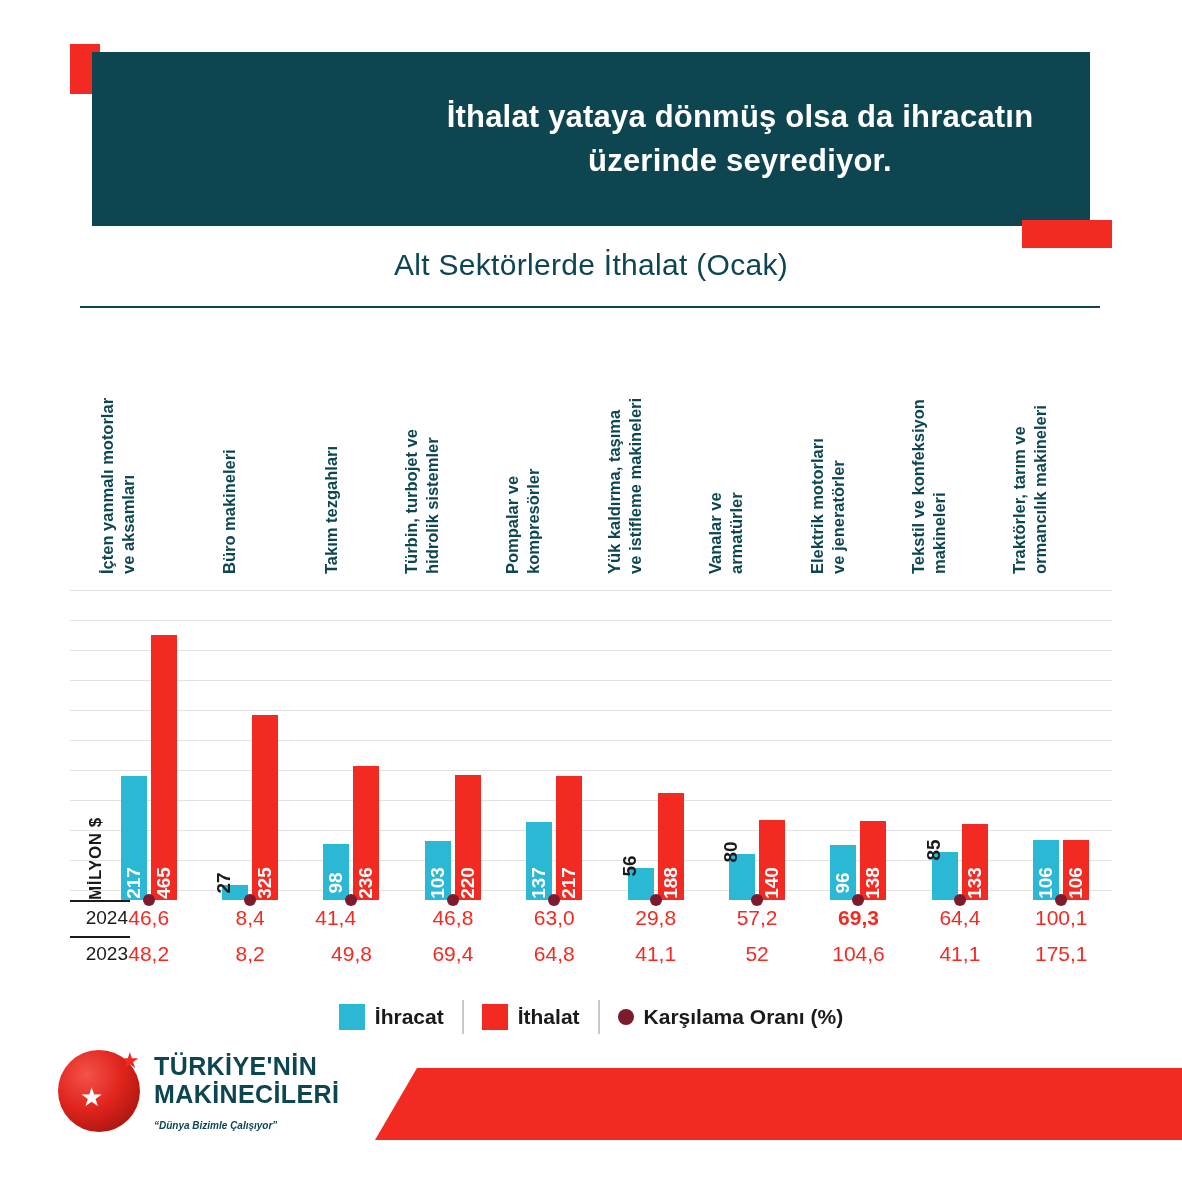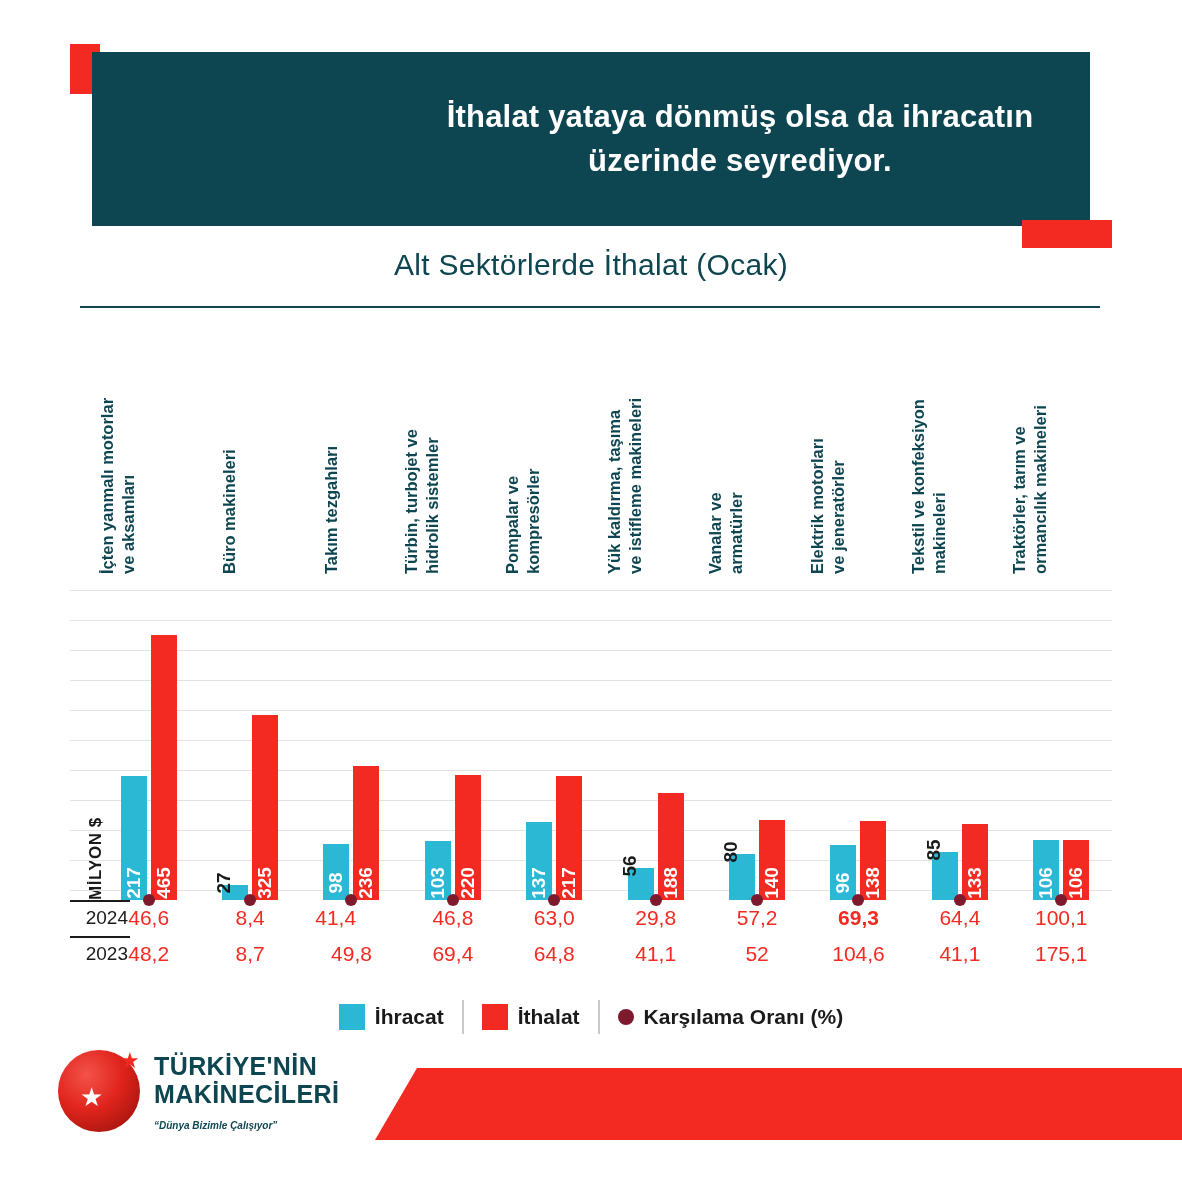--- a/index.html
+++ b/index.html
@@ -511,21 +511,21 @@
         <div class="year-cell" style="left: 737.8px; width: 101.4px; font-weight: bold;">69,3</div>
         <div class="year-cell" style="left: 839.2px; width: 101.4px;">64,4</div>
         <div class="year-cell" style="left: 940.6px; width: 101.4px;">100,1</div>
       </div>
   </div>
   <div class="year-row">
     <div class="year-sep"></div>
     <div class="year-label">2023</div>
     <div id="row2023">
         <div class="year-cell" style="left: 28px; width: 101.4px;">48,2</div>
-        <div class="year-cell" style="left: 129.4px; width: 101.4px;">8,7</div>
+        <div class="year-cell" style="left: 129.4px; width: 101.4px;">8,2</div>
         <div class="year-cell" style="left: 230.8px; width: 101.4px;">49,8</div>
         <div class="year-cell" style="left: 332.2px; width: 101.4px;">69,4</div>
         <div class="year-cell" style="left: 433.6px; width: 101.4px;">64,8</div>
         <div class="year-cell" style="left: 535px; width: 101.4px;">41,1</div>
         <div class="year-cell" style="left: 636.4px; width: 101.4px;">52</div>
         <div class="year-cell" style="left: 737.8px; width: 101.4px;">104,6</div>
         <div class="year-cell" style="left: 839.2px; width: 101.4px;">41,1</div>
         <div class="year-cell" style="left: 940.6px; width: 101.4px;">175,1</div>
       </div>
   </div>

